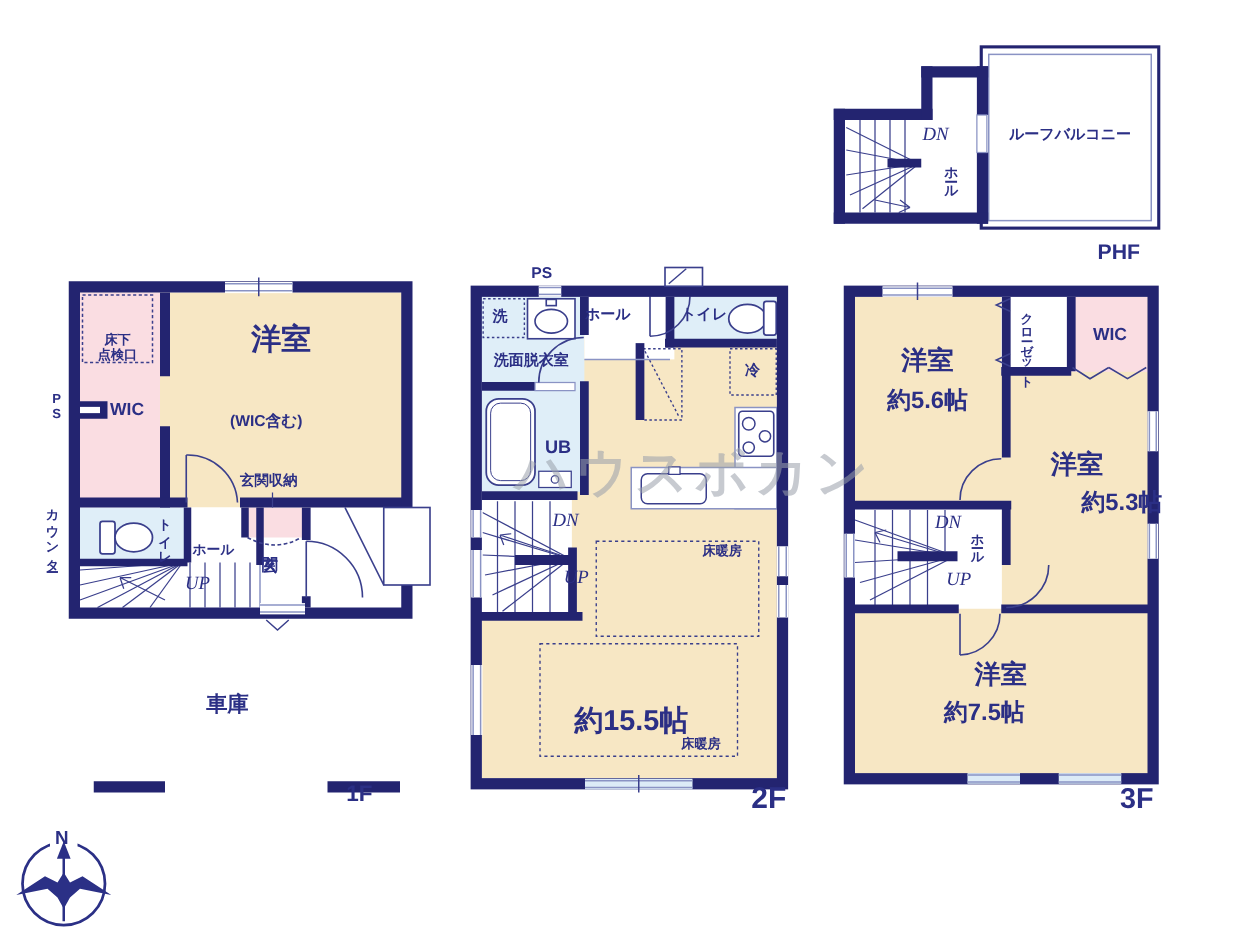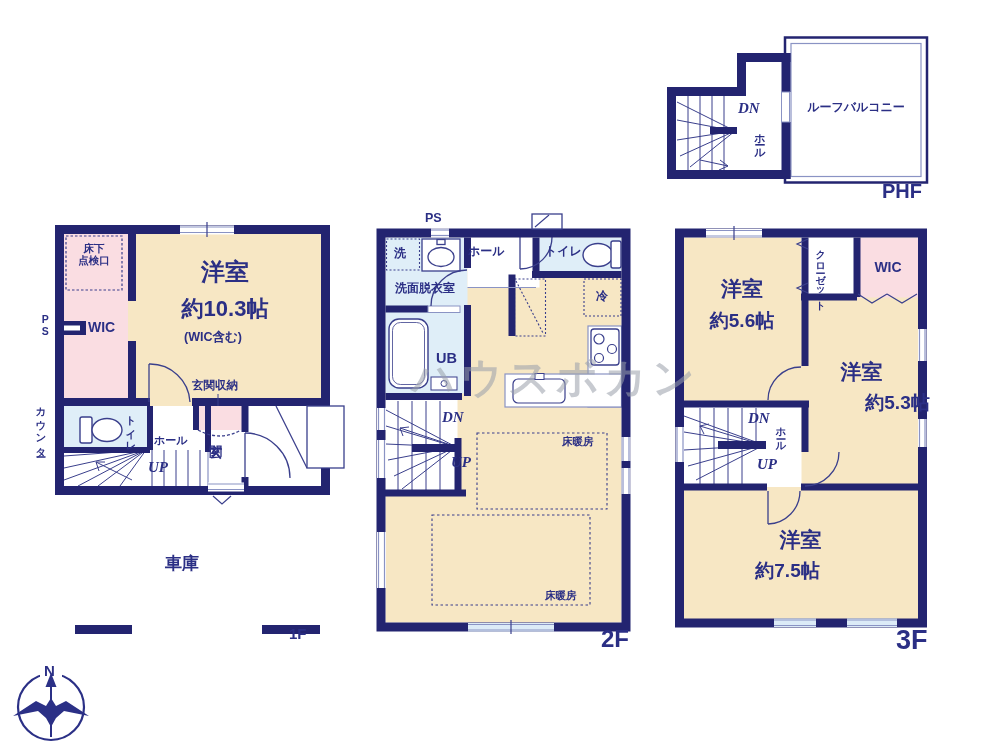--- a/index.html
+++ b/index.html
@@ -8,22 +8,22 @@
   }
   html,body{margin:0;padding:0;background:#fff;}
   #canvas{position:relative;width:1000px;height:750px;background:#fff;overflow:hidden;
           font-family:"Liberation Sans",sans-serif;}
   #plan-svg{position:absolute;left:0;top:0;}
   .lbl{position:absolute;color:var(--txt);font-family:"Liberation Sans",sans-serif;
        font-weight:bold;white-space:nowrap;line-height:1.18;z-index:5;}
   .ctr{text-align:center;}
   .v{writing-mode:vertical-rl;text-orientation:mixed;letter-spacing:1px;}
   .vu{writing-mode:vertical-rl;text-orientation:upright;}
-  .dnup{font-family:"Liberation Serif",serif;font-style:italic;font-weight:bold;}
-  .pre{white-space:pre-line;}
+  .dnup{font-family:"Liberation Serif",serif;font-style:italic;font-weight:normal;}
+  .pre{white-space:pre-line;margin-top:24px;}
   #watermark{position:absolute;left:412px;top:350px;font-size:42px;font-weight:bold;
              color:#9aa0ab;opacity:.55;letter-spacing:5px;z-index:8;}
 </style>
 </head>
 <body>
 
 <div id="canvas">
 
 <svg id="plan-svg" width="1000" height="750" viewBox="0 0 1000 750">
 
@@ -319,60 +319,60 @@
     <rect x="40" y="663" width="22" height="17" fill="#fff"></rect>
     <line x1="51" y1="737" x2="51" y2="681" stroke="#2b3086" stroke-width="2"></line>
     <polygon points="51,673 45.5,687 56.5,687" fill="#2b3086"></polygon>
     <path d="M 13 716 L 36 701 L 46 706 L 51 698 L 56 706 L 66 701 L 89 716 L 64 711 L 56 718 L 51 727 L 46 718 L 38 711 Z" fill="#2b3086"></path>
   </g>
 </svg>
 
   <div class="lbl dnup" style="left:738px;top:100px;font-size:15px">DN</div>
   <div class="lbl v" style="left:753px;top:126px;font-size:11px;height:48px">ホール</div>
   <div class="lbl ctr" style="left:787px;top:100px;width:138px;font-size:12px">ルーフバルコニー</div>
-  <div class="lbl" style="left:878px;top:180px;width:48px;text-align:center;font-size:20px">PHF</div>
+  <div class="lbl" style="left:878px;top:192px;width:48px;text-align:left;font-size:17px">PHF</div>
 
   <div class="lbl pre ctr" style="left:68px;top:242px;width:52px;font-size:10.5px">床下
 点検口</div>
   <div class="lbl vu" style="left:39px;top:313px;font-size:10.5px;height:28px">PS</div>
   <div class="lbl" style="left:88px;top:319px;font-size:14px">WIC</div>
   <div class="lbl ctr" style="left:130px;top:258px;width:190px;font-size:24px">洋室</div>
-  <div class="lbl ctr" style="left:130px;top:296px;width:190px;font-size:22px">約10.3帖</div>
   <div class="lbl ctr" style="left:118px;top:330px;width:190px;font-size:12.5px">(WIC含む)</div>
   <div class="lbl" style="left:192px;top:379px;font-size:11.5px">玄関収納</div>
   <div class="lbl v" style="left:35px;top:400px;font-size:10.5px;height:62px">カウンター</div>
   <div class="lbl v" style="left:125px;top:408px;font-size:10.5px;height:40px">トイレ</div>
   <div class="lbl" style="left:154px;top:434px;font-size:11px">ホール</div>
   <div class="lbl dnup" style="left:148px;top:459px;font-size:15px">UP</div>
   <div class="lbl v" style="left:208px;top:434px;font-size:13px;height:50px">玄関</div>
   <div class="lbl ctr" style="left:150px;top:554px;width:64px;font-size:17px">車庫</div>
-  <div class="lbl" style="left:289px;top:625px;font-size:15px">1F</div>
+  <div class="lbl" style="left:277px;top:625px;font-size:18px">1F</div>
 
   <div class="lbl" style="left:425px;top:211px;font-size:12.5px">PS</div>
   <div class="lbl" style="left:394px;top:246px;font-size:12px">洗</div>
   <div class="lbl ctr" style="left:382px;top:281px;width:86px;font-size:12px">洗面脱衣室</div>
   <div class="lbl" style="left:468px;top:244px;font-size:12px">ホール</div>
   <div class="lbl" style="left:545px;top:244px;font-size:12px">トイレ</div>
   <div class="lbl" style="left:436px;top:350px;font-size:14.5px">UB</div>
   <div class="lbl" style="left:596px;top:289px;font-size:12px">冷</div>
   <div class="lbl dnup" style="left:442px;top:409px;font-size:15px">DN</div>
   <div class="lbl dnup" style="left:451px;top:454px;font-size:15px">UP</div>
   <div class="lbl" style="left:562px;top:435px;font-size:10.5px">床暖房</div>
+  <div class="lbl ctr" style="left:400px;top:563px;width:210px;font-size:23px">約15.5帖</div>
   <div class="lbl" style="left:545px;top:589px;font-size:10.5px">床暖房</div>
   <div class="lbl" style="left:601px;top:625px;font-size:24px">2F</div>
 
   <div class="lbl ctr" style="left:685px;top:277px;width:114px;font-size:21px">洋室</div>
   <div class="lbl ctr" style="left:685px;top:310px;width:114px;font-size:19px">約5.6帖</div>
   <div class="lbl v" style="left:813px;top:243px;font-size:10px;height:36px;line-height:15px">クローゼット</div>
   <div class="lbl ctr" style="left:858px;top:259px;width:60px;font-size:14px">WIC</div>
   <div class="lbl ctr" style="left:805px;top:360px;width:113px;font-size:21px">洋室</div>
   <div class="lbl ctr" style="left:841px;top:392px;width:113px;font-size:19px">約5.3帖</div>
   <div class="lbl dnup" style="left:748px;top:410px;font-size:15px">DN</div>
   <div class="lbl v" style="left:775px;top:420px;font-size:10.5px;height:46px">ホール</div>
   <div class="lbl dnup" style="left:757px;top:456px;font-size:15px">UP</div>
   <div class="lbl ctr" style="left:683px;top:528px;width:235px;font-size:21px">洋室</div>
   <div class="lbl ctr" style="left:670px;top:560px;width:235px;font-size:19px">約7.5帖</div>
-  <div class="lbl" style="left:896px;top:625px;font-size:27px">3F</div>
+  <div class="lbl" style="left:896px;top:625px;font-size:23px">3F</div>
 
   <div class="lbl" style="left:44px;top:662px;font-size:15px">N</div>
 
   <div id="watermark">ハウスボカン</div>
 </div>
 
 </body></html>

